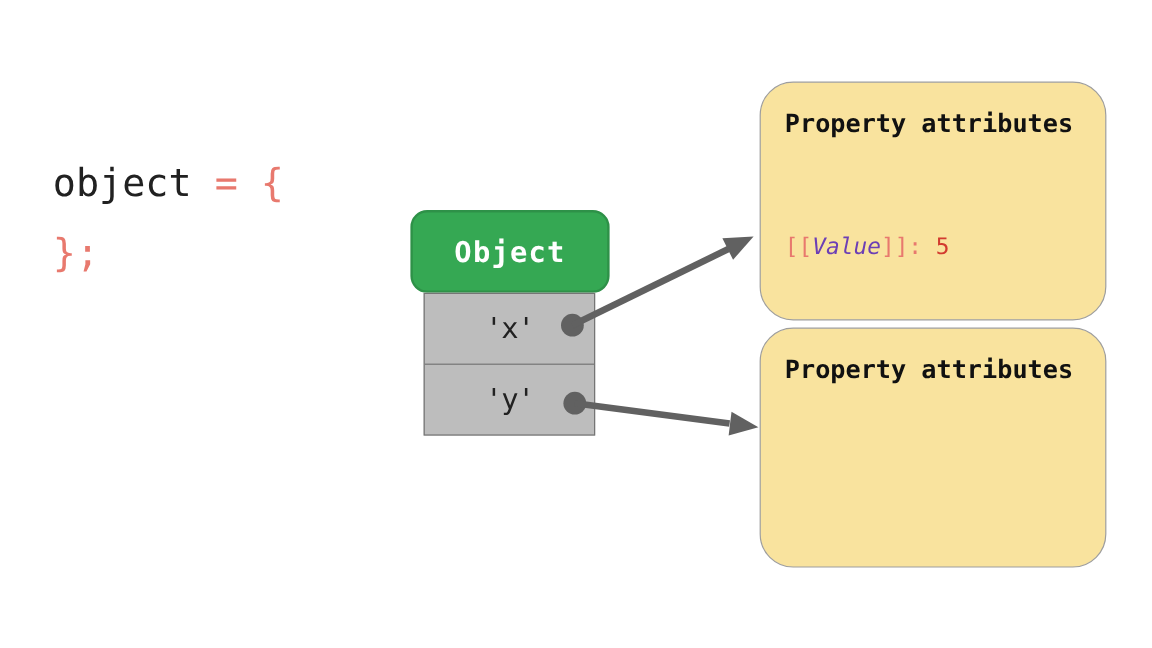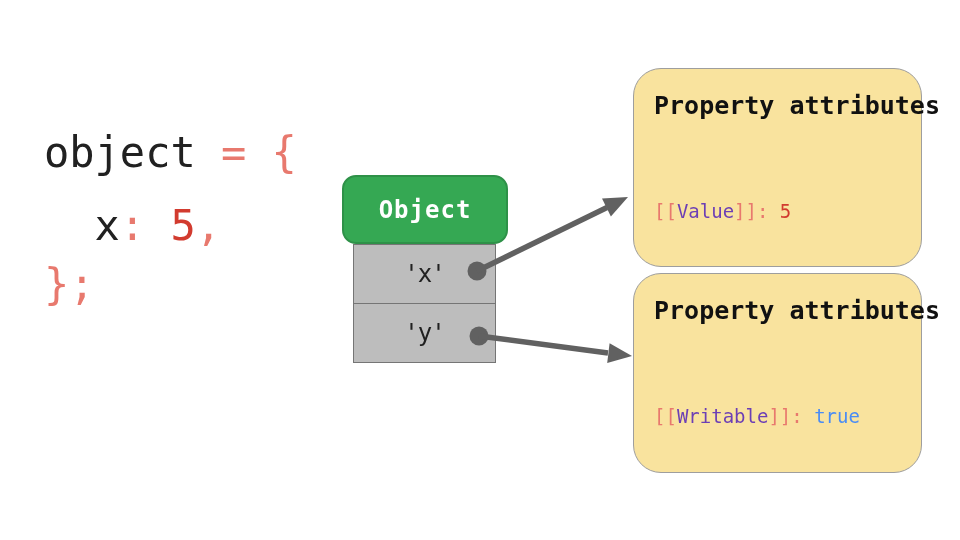--- a/index.html
+++ b/index.html
@@ -7,21 +7,21 @@
     position: relative;
     width: 960px; height: 540px;
     background: var(--background, #ffffff);
     overflow: hidden;
     font-family: "DejaVu Sans Mono", "Liberation Mono", monospace;
   }
 
   
   .code {
     position: absolute; left: 44px; top: 116px;
-    font-size: 42px; line-height: 73px;
+    font-size: 32px; line-height: 73px;
     color: var(--code_black, #212121);
   }
   .code-line { white-space: pre; }
   .code-line.indent { padding-left: 2ch; }
   .code-line.close-line { margin-top: -14px; }
   .c-black  { color: var(--code_black, #212121); }
   .c-salmon { color: var(--salmon, #e8796e); }
   .c-red    { color: var(--value_red, #d23b2f); }
 
   
@@ -66,42 +66,41 @@
     width: 289px;
     background: var(--box_yellow, #f9e39e);
     border: 1.5px solid var(--box_border, #9e9e9e);
     border-radius: 28px;
     box-sizing: border-box;
   }
   .attr-box.first  { top: 68px;  height: 199px; }
   .attr-box.second { top: 273px; height: 200px; }
   .attr-title {
     margin: 22px 20px 0 20px;
-    font-size: 25px; font-weight: bold;
+    font-size: 21px; font-weight: bold;
     color: #111111;
     white-space: pre;
   }
   .attr-body {
     margin: 26px 20px 0 20px;
     font-size: 19px; line-height: 26px;
     white-space: pre;
   }
   .a-bracket { color: var(--salmon, #e8796e); }
-  .a-name    { color: var(--purple, #6c3fb5); }
+  .a-name    { color: var(--purple, #6c3fb5); font-style: italic; }
   .v-num     { color: var(--value_red, #d23b2f); }
   .v-bool    { color: var(--blue, #4a8cf5); }
 </style>
 </head>
 <body>
 
 <div class="canvas">
 
   <div class="code">
     <div class="code-line"><span class="c-black">object</span><span class="c-salmon"> = {</span></div>
-    <div class="code-line indent"><span class="c-black">x</span><span class="c-salmon">: </span><span class="c-red">5</span><span class="c-salmon">,</span></div>
     <div class="code-line close-line"><span class="c-salmon">};</span></div>
   </div>
 
   <div class="obj-header">
     <span>Object</span>
   </div>
   <div class="obj-table">
     <div class="obj-row">'x'</div>
     <div class="obj-row">'y'</div>
   </div>
@@ -125,19 +124,18 @@
       <div><span class="a-bracket">[[</span><span class="a-name">Value</span><span class="a-bracket">]]: </span><span class="v-num">5</span></div>
       <div><span class="a-bracket">[[</span><span class="a-name">Writable</span><span class="a-bracket">]]: </span><span class="v-bool">true</span></div>
       <div><span class="a-bracket">[[</span><span class="a-name">Enumerable</span><span class="a-bracket">]]: </span><span class="v-bool">true</span></div>
       <div><span class="a-bracket">[[</span><span class="a-name">Configurable</span><span class="a-bracket">]]: </span><span class="v-bool">true</span></div>
     </div>
   </div>
 
   <div class="attr-box second">
     <div class="attr-title">Property attributes</div>
     <div class="attr-body">
-      <div><span class="a-bracket">[[</span><span class="a-name">Writable</span><span class="a-bracket">]]: </span><span class="v-bool">true</span></div>
       
       
     </div>
   </div>
 
 </div>
 
 </body></html>

